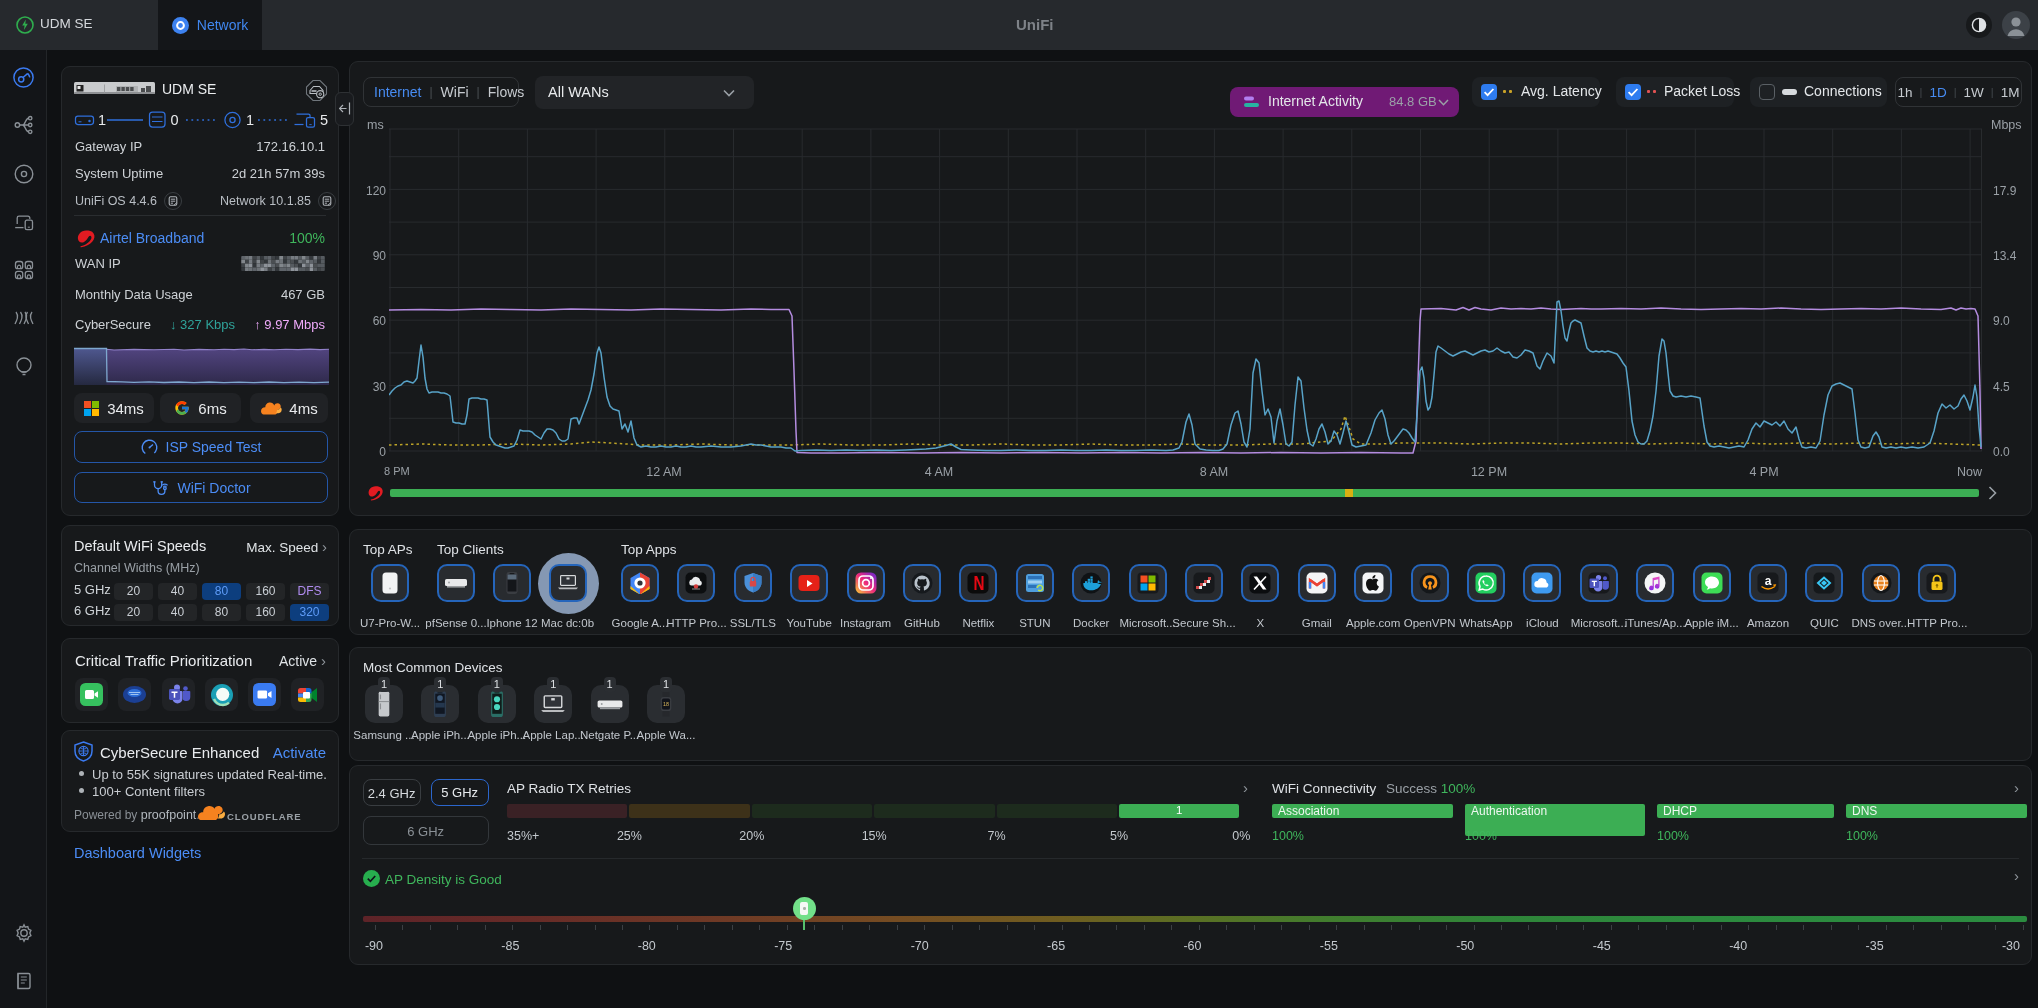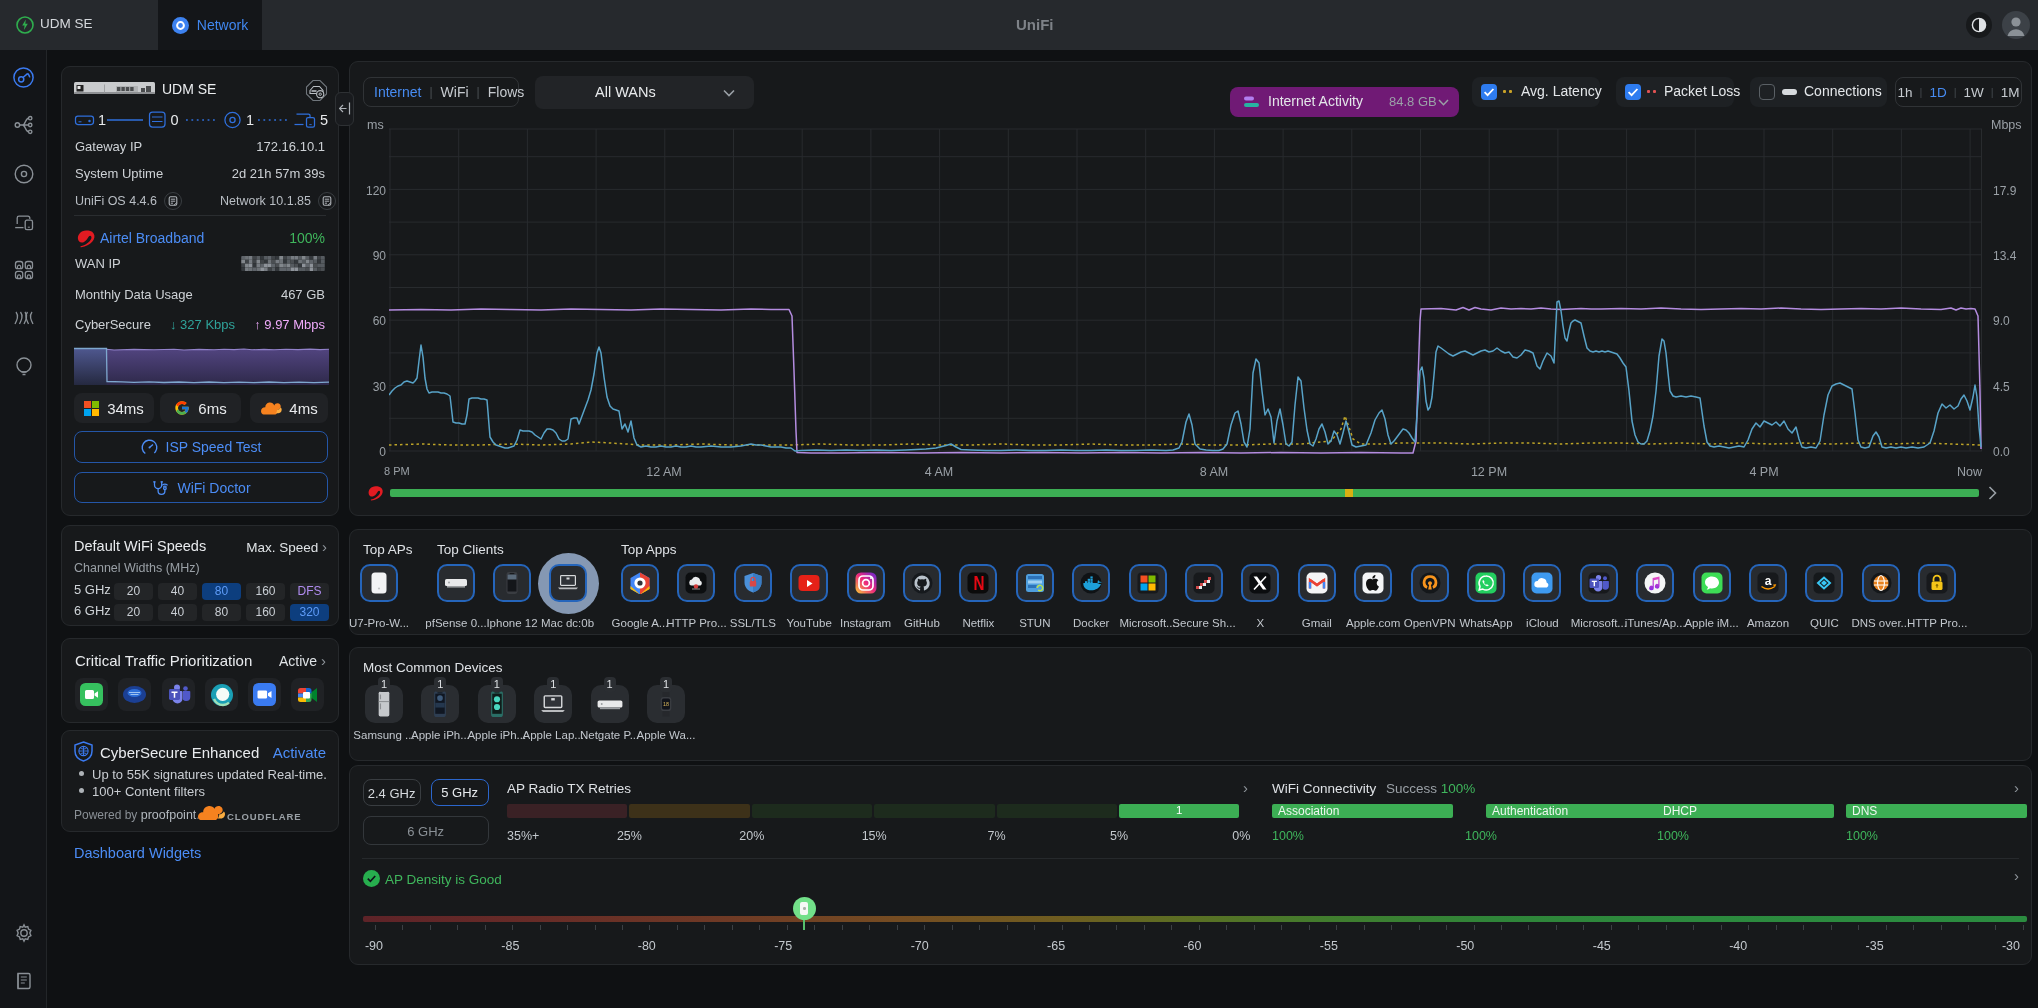--- a/index.html
+++ b/index.html
@@ -464,21 +464,21 @@
 <div id="cardA" class="card" style="left:349px;top:61px;width:1683px;height:455px;">
 
   <div class="abs" style="left:13px;top:15px;width:156px;height:30px;border:1px solid #303336;border-radius:8px;display:flex;align-items:center;">
     <span style="font-size:14px;color:#478cf3;margin-left:10px;">Internet</span>
     <span style="color:#4a4f54;margin:0 8px;font-size:12px;">|</span>
     <span style="font-size:14px;color:#c6cacf;">WiFi</span>
     <span style="color:#4a4f54;margin:0 8px;font-size:12px;">|</span>
     <span style="font-size:14px;color:#c6cacf;">Flows</span>
   </div>
   <div class="abs" style="left:185px;top:14px;width:219px;height:33px;background:#222427;border-radius:8px;">
-    <span class="abs" style="left:13px;top:8px;font-size:14.5px;color:#e8eaec;margin-left:47px;">All WANs</span>
+    <span class="abs" style="left:13px;top:8px;font-size:14.5px;color:#e8eaec;">All WANs</span>
     <svg class="abs" style="left:188px;top:13px" width="12" height="8" viewBox="0 0 12 8">
         <path d="M1 1.5 L6 6.5 L11 1.5" fill="none" stroke="#9aa0a6" stroke-width="1.6"></path>
       </svg>
   </div>
 
   <div class="abs" style="left:880px;top:25px;width:229px;height:30px;background:#701a75;border-radius:8px;">
     <svg class="abs" style="left:14px;top:9px" width="15" height="12" viewBox="0 0 15 12">
         <rect x="0" y="0.5" width="10" height="4" rx="2" fill="#b27ef0"></rect>
         <rect x="0" y="7" width="15" height="4" rx="2" fill="#27b3a2"></rect>
       </svg>
@@ -592,21 +592,21 @@
   <div class="abs" style="left:995px;top:427px;width:8px;height:8px;background:#d9b013;"></div>
   <svg class="abs" style="left:1638px;top:424px" width="9" height="14" viewBox="0 0 9 14">
       <path d="M1.5 1 L7.5 7 L1.5 13" fill="none" stroke="#9aa0a6" stroke-width="1.6"></path>
     </svg>
 </div>
 <div id="cardB" class="card" style="left:349px;top:529px;width:1683px;height:106px;">
 <div class="abs" style="left:13px;top:12px;font-size:13.5px;color:#dfe2e6;">Top APs</div>
 <div class="abs" style="left:87px;top:12px;font-size:13.5px;color:#dfe2e6;">Top Clients</div>
 <div class="abs" style="left:271px;top:12px;font-size:13.5px;color:#dfe2e6;">Top Apps</div>
 <div class="abs" style="left:187.5px;top:23px;width:61px;height:61px;border-radius:50%;background:#8598b3;"></div>
-<div class="tile" style="left:10px;top:34px;">
+<div class="tile" style="left:21px;top:34px;">
       <svg style="position:absolute;left:6px;top:6px" width="22" height="22" viewBox="0 0 22 22">
         <rect x="3.5" y="0.5" width="15" height="21" rx="3.5" fill="#f2f3f4"></rect>
         <circle cx="11" cy="16.5" r="1.1" fill="#c2c4c6"></circle>
       </svg>
       <div class="tlabel">U7-Pro-W...</div>
     </div>
 <div class="tile" style="left:87px;top:34px;">
       <svg style="position:absolute;left:6px;top:6px" width="22" height="22" viewBox="0 0 22 22">
         <rect x="0" y="7" width="22" height="7" rx="1.6" fill="#e8e9ea"></rect>
         <rect x="2" y="14" width="18" height="1.6" fill="#9a9da0"></rect>
@@ -950,21 +950,21 @@
     <div class="abs" style="left:249.4px;top:63px;width:60px;text-align:center;font-size:12.5px;color:#c3c8cd;">25%</div>
     <div class="abs" style="left:371.8px;top:63px;width:60px;text-align:center;font-size:12.5px;color:#c3c8cd;">20%</div>
     <div class="abs" style="left:494.2px;top:63px;width:60px;text-align:center;font-size:12.5px;color:#c3c8cd;">15%</div>
     <div class="abs" style="left:616.6px;top:63px;width:60px;text-align:center;font-size:12.5px;color:#c3c8cd;">7%</div>
     <div class="abs" style="left:739.0px;top:63px;width:60px;text-align:center;font-size:12.5px;color:#c3c8cd;">5%</div>
     <div class="abs" style="left:861.4px;top:63px;width:60px;text-align:center;font-size:12.5px;color:#c3c8cd;">0%</div>
   <div class="abs" style="left:922px;top:15px;font-size:13.5px;color:#dfe2e6;">WiFi Connectivity <span style="color:#9aa0a6;margin-left:6px;">Success</span> <span style="color:#3fb65c;">100%</span></div>
   <div class="abs" style="left:1664px;top:13px;font-size:15px;color:#8f959b;">›</div>
   <div class="abs" style="left:922px;top:38px;width:180.5px;height:14px;background:#3cae54;border-radius:2px;font-size:12px;line-height:14px;color:#eef7f0;padding-left:6px;">Association</div>
     <div class="abs" style="left:922px;top:63px;font-size:12.5px;color:#3fb65c;">100%</div>
-    <div class="abs" style="left:1115px;top:38px;width:179.7px;height:14px;background:#3cae54;border-radius:2px;font-size:12px;line-height:14px;color:#eef7f0;padding-left:6px;margin-left:21px;">Authentication</div>
+    <div class="abs" style="left:1115px;top:38px;width:179.7px;height:32px;background:#3cae54;border-radius:2px;font-size:12px;line-height:14px;color:#eef7f0;padding-left:6px;">Authentication</div>
     <div class="abs" style="left:1115px;top:63px;font-size:12.5px;color:#3fb65c;">100%</div>
     <div class="abs" style="left:1307px;top:38px;width:176.5px;height:14px;background:#3cae54;border-radius:2px;font-size:12px;line-height:14px;color:#eef7f0;padding-left:6px;">DHCP</div>
     <div class="abs" style="left:1307px;top:63px;font-size:12.5px;color:#3fb65c;">100%</div>
     <div class="abs" style="left:1496px;top:38px;width:181.4px;height:14px;background:#3cae54;border-radius:2px;font-size:12px;line-height:14px;color:#eef7f0;padding-left:6px;">DNS</div>
     <div class="abs" style="left:1496px;top:63px;font-size:12.5px;color:#3fb65c;">100%</div>
   <div class="abs" style="left:12px;right:12px;top:92px;border-top:1px solid #26292c;"></div>
   <svg class="abs" style="left:12.6px;top:104px" width="17" height="17" viewBox="0 0 17 17">
       <circle cx="8.5" cy="8.5" r="8.5" fill="#27ae4e"></circle>
       <path d="M4.8 8.7 L7.4 11.3 L12.2 6" fill="none" stroke="#10131a" stroke-width="1.7"></path>
     </svg>

